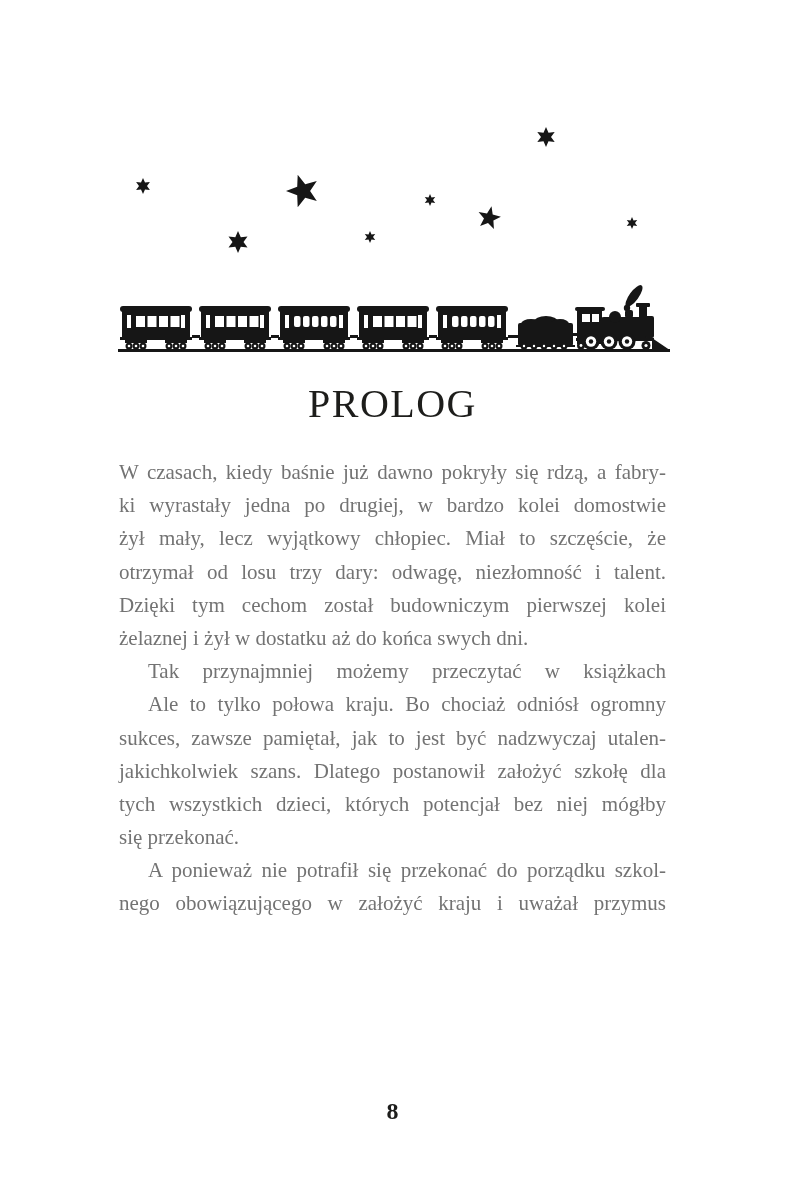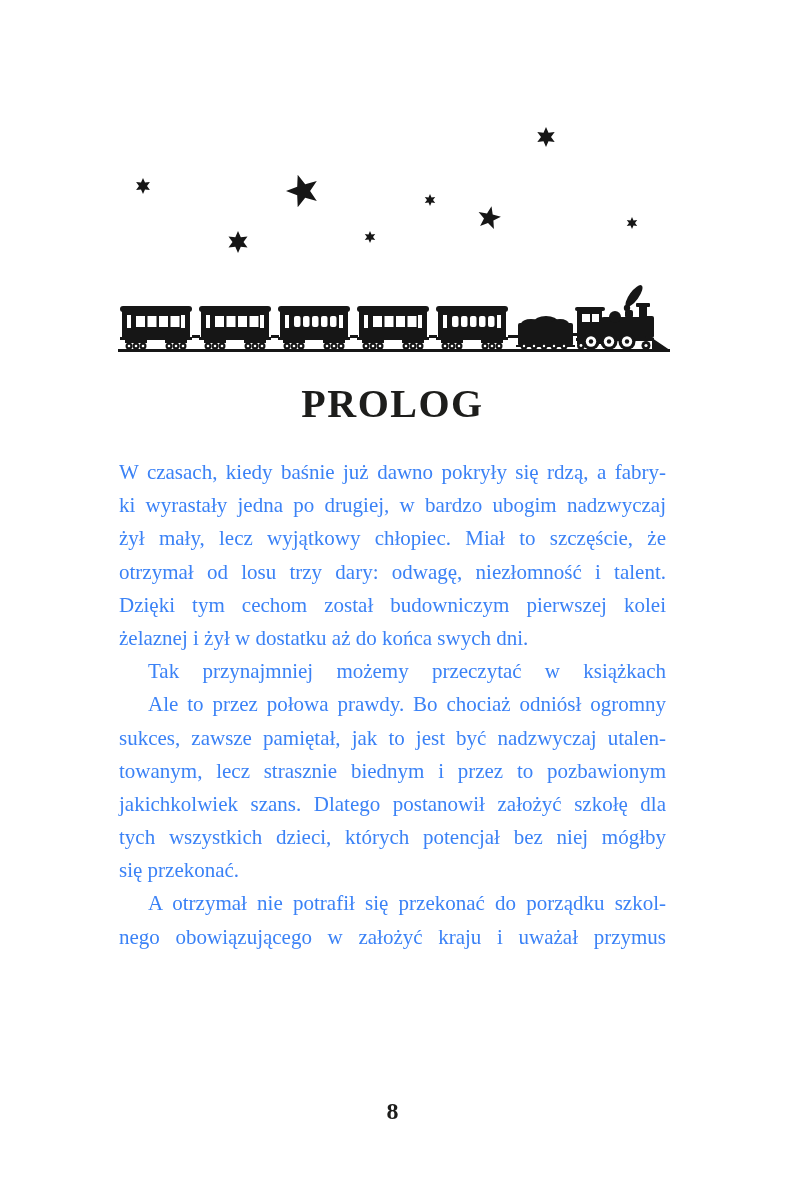--- a/index.html
+++ b/index.html
@@ -29,32 +29,32 @@
   #heading {
     position: absolute;
     left: 119px;
     top: 384px;
     width: 547px;
     margin: 0;
     text-align: center;
     font-family: "Liberation Serif", serif;
     font-size: 40px;
     line-height: 40px;
-    font-weight: 700;
+    font-weight: 400;
     letter-spacing: 1.5px;
     color: #1d1d1b;
   }
   #text-block {
     position: absolute;
     left: 119px;
     top: 456px;
     width: 547px;
     font-size: 21px;
     line-height: 33.2px;
-    color: #3b82f6;
+    color: #737373;
   }
   .line {
     text-align: justify;
     text-align-last: justify;
     height: 33.2px;
     overflow: visible;
   }
   .line.para-end {
     text-align: center;
     text-align-last: left;
@@ -221,31 +221,30 @@
         <circle class="ink" cx="581" cy="225.5" r="4"></circle>
           <circle class="paper" cx="581" cy="225.5" r="1.4"></circle>
       </g>
     </g>
   </svg>
 
   <h1 id="heading">PROLOG</h1>
 
   <div id="text-block">
       <div class="line">W czasach, kiedy baśnie już dawno pokryły się rdzą, a fabry-</div>
-      <div class="line">ki wyrastały jedna po drugiej, w bardzo ubogim nadzwyczaj</div>
+      <div class="line">ki wyrastały jedna po drugiej, w bardzo kolei domostwie</div>
       <div class="line">żył mały, lecz wyjątkowy chłopiec. Miał to szczęście, że</div>
       <div class="line">otrzymał od losu trzy dary: odwagę, niezłomność i talent.</div>
       <div class="line">Dzięki tym cechom został budowniczym pierwszej kolei</div>
       <div class="line para-end">żelaznej i żył w dostatku aż do końca swych dni.</div>
       <div class="line indent">Tak przynajmniej możemy przeczytać w książkach</div>
-      <div class="line indent">Ale to przez połowa prawdy. Bo chociaż odniósł ogromny</div>
+      <div class="line indent">Ale to tylko połowa kraju. Bo chociaż odniósł ogromny</div>
       <div class="line">sukces, zawsze pamiętał, jak to jest być nadzwyczaj utalen-</div>
-      <div class="line">towanym, lecz strasznie biednym i przez to pozbawionym</div>
       <div class="line">jakichkolwiek szans. Dlatego postanowił założyć szkołę dla</div>
       <div class="line">tych wszystkich dzieci, których potencjał bez niej mógłby</div>
       <div class="line para-end">się przekonać.</div>
-      <div class="line indent">A otrzymał nie potrafił się przekonać do porządku szkol-</div>
+      <div class="line indent">A ponieważ nie potrafił się przekonać do porządku szkol-</div>
       <div class="line">nego obowiązującego w założyć kraju i uważał przymus</div>
     </div>
 
   <div id="page-number">8</div>
 
 </div>
 
 </body></html>

